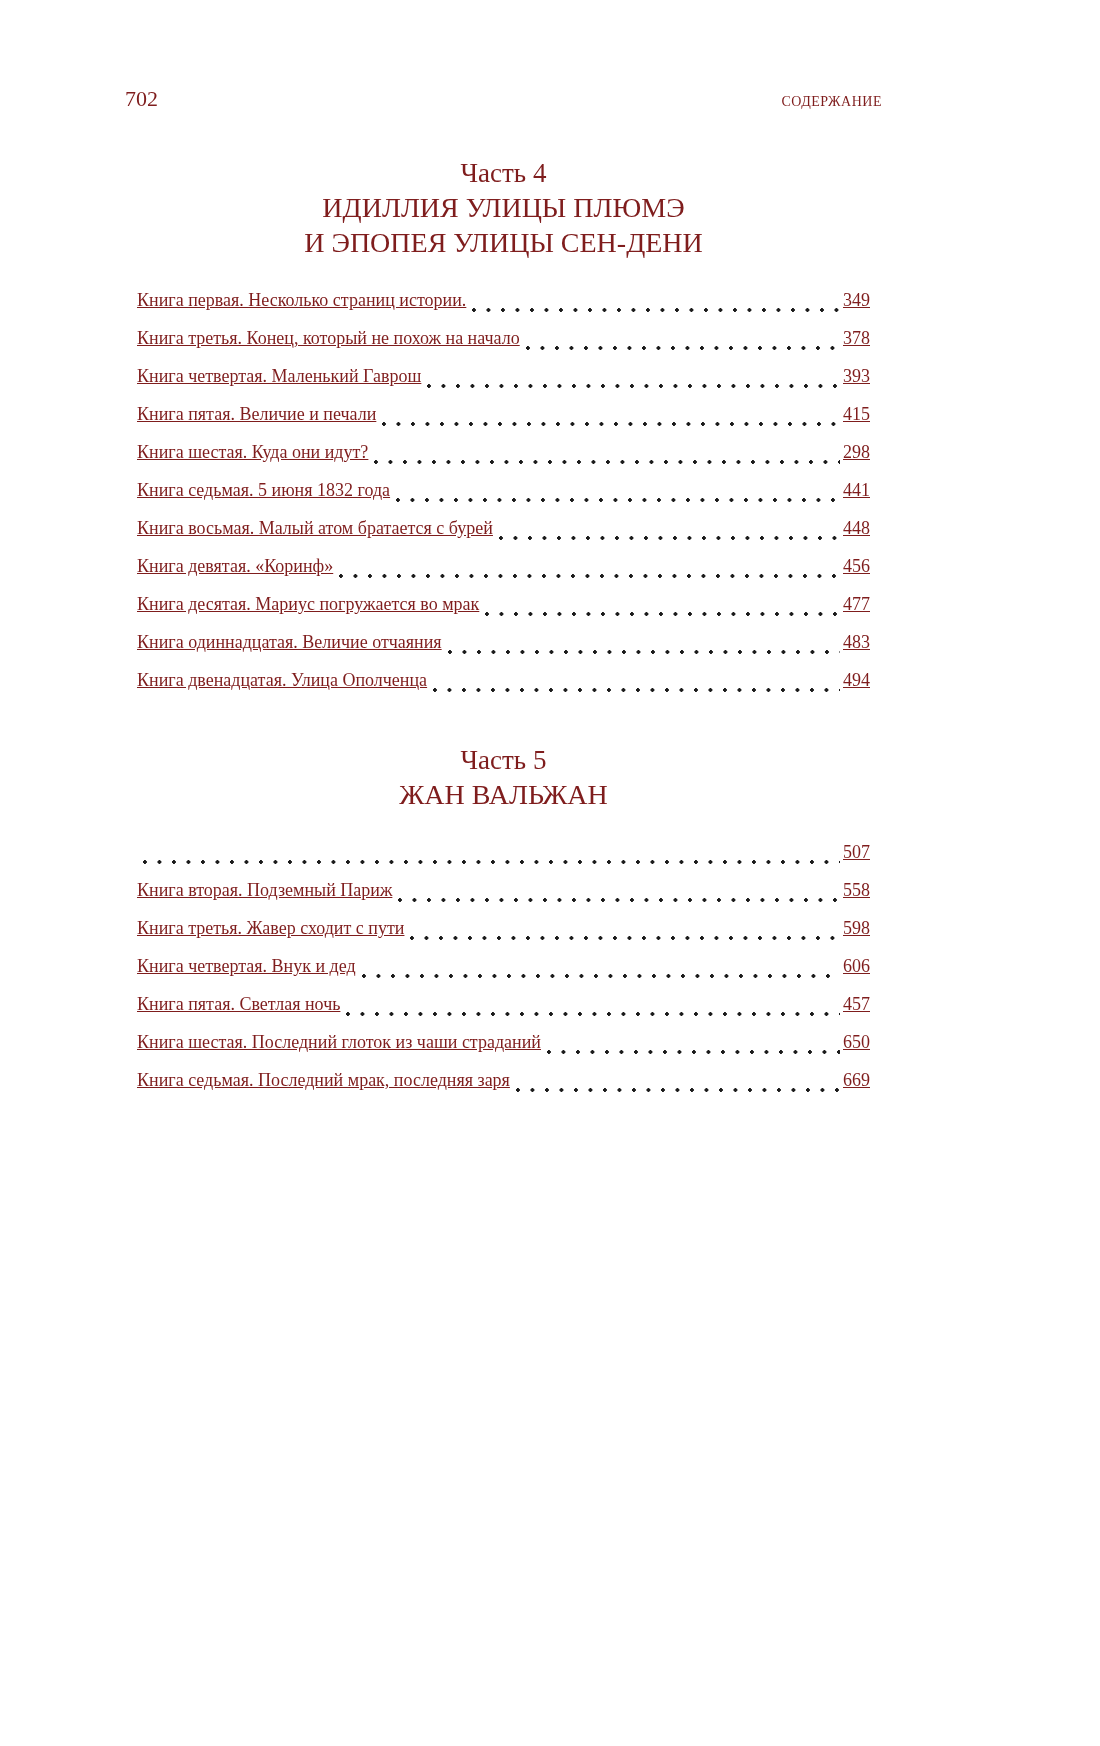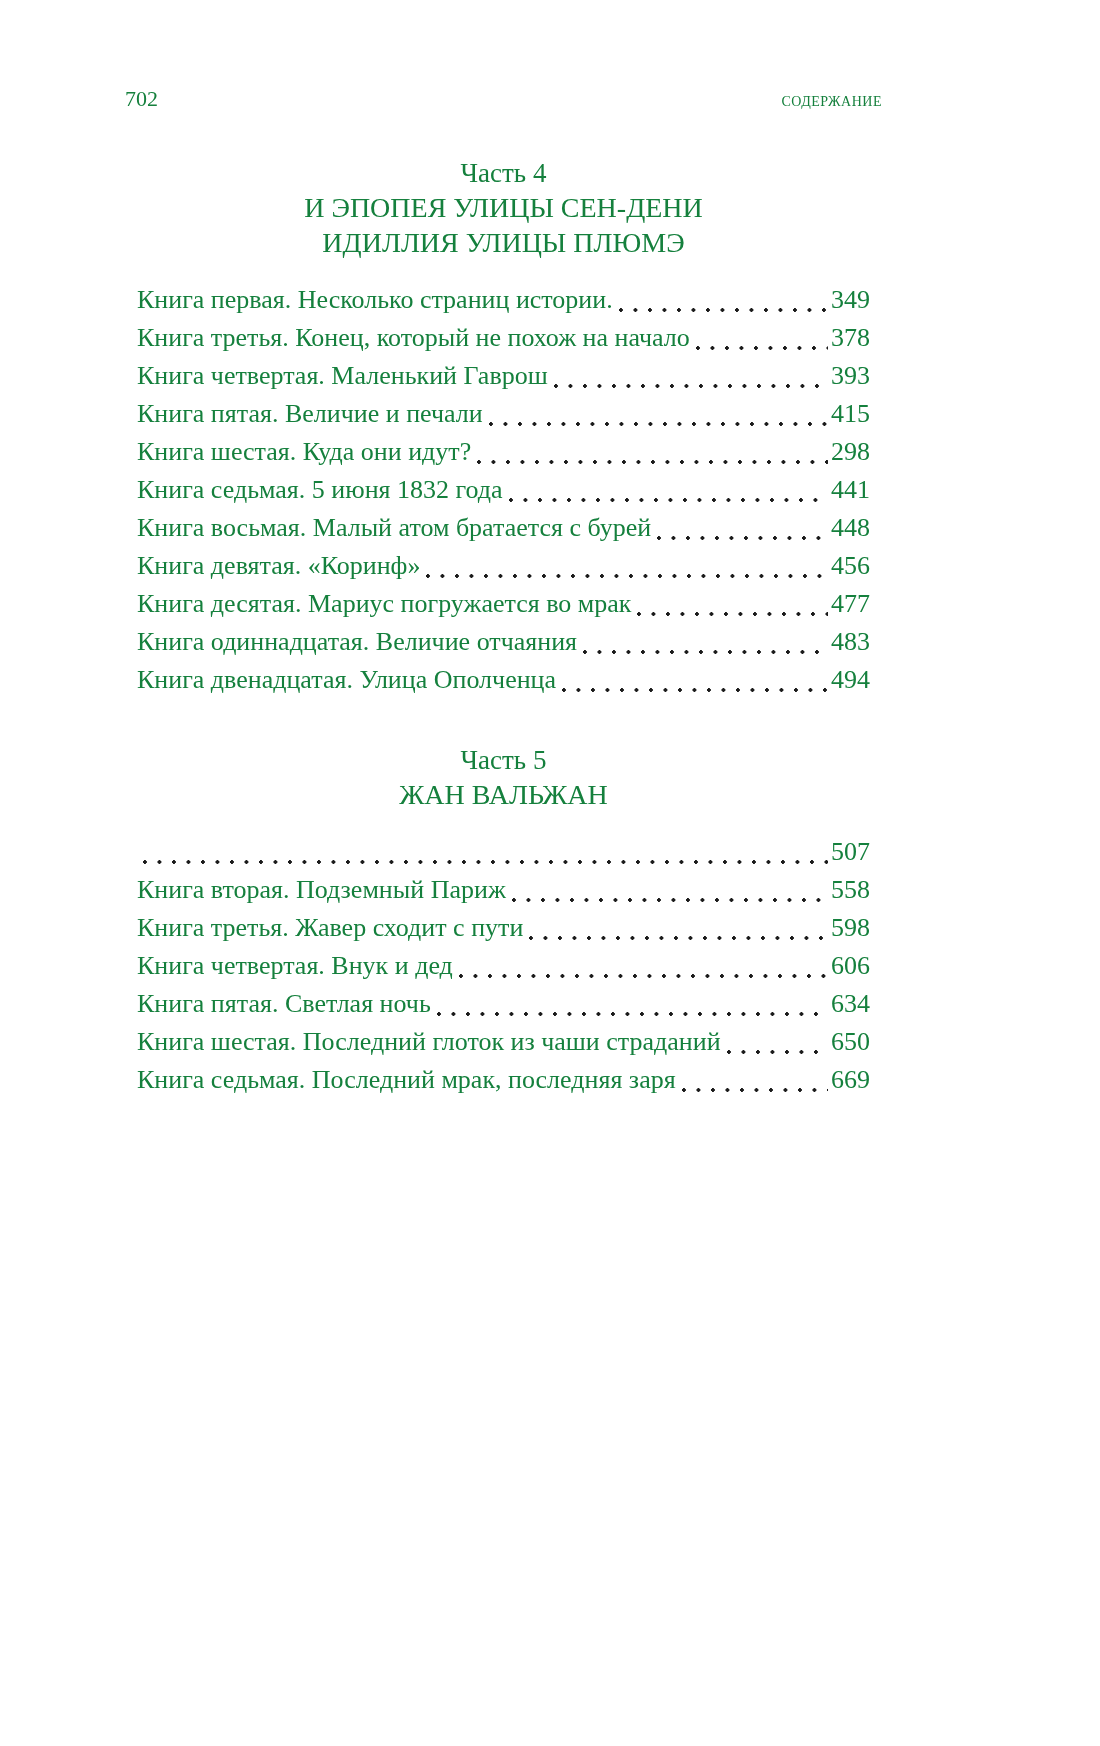--- a/index.html
+++ b/index.html
@@ -5,21 +5,21 @@
   html, body {
     margin: 0;
     padding: 0;
     background: #ffffff;
   }
   .page {
     position: relative;
     width: 1100px;
     height: 1746px;
     background: #ffffff;
-    color: #15803d;
+    color: #7f1d1d;
     font-family: "Liberation Serif", "DejaVu Serif", serif;
     overflow: hidden;
     box-sizing: border-box;
   }
   .content {
     position: absolute;
     left: 125px;
     top: 0;
     width: 757px;
   }
@@ -45,23 +45,24 @@
   .part-title-line {
     font-size: 28px;
     line-height: 35px;
   }
   .toc-list {
     margin-top: 21px;
   }
   .toc-row {
     display: flex;
     align-items: flex-end;
-    font-size: 26px;
+    font-size: 18px;
     line-height: 38px;
     white-space: nowrap;
+    text-decoration: underline;
   }
   .toc-title {
     flex: 0 0 auto;
   }
   .leader {
     flex: 1 1 auto;
     align-self: flex-end;
     height: 4px;
     margin: 0 3px 7px 6px;
     background-image: radial-gradient(circle at 2px 2px, #1b1b1b 1.7px, rgba(0,0,0,0) 1.9px);
@@ -84,22 +85,22 @@
     <div class="running-head">
       <span class="head-folio">702</span>
       <span class="head-title">СОДЕРЖАНИЕ</span>
     </div>
 
     <div id="sections-root">
   <div class="section-block">
     <div class="part-heading">
       <div class="part-label">Часть 4</div>
       <div class="part-title">
+              <div class="part-title-line">ИДИЛЛИЯ УЛИЦЫ ПЛЮМЭ</div>
               <div class="part-title-line">И ЭПОПЕЯ УЛИЦЫ СЕН-ДЕНИ</div>
-              <div class="part-title-line">ИДИЛЛИЯ УЛИЦЫ ПЛЮМЭ</div>
             </div>
     </div>
     <div class="toc-list">
   <div class="toc-row">
     <span class="toc-title">Книга первая. Несколько страниц истории.</span>
     <span class="leader"></span>
     <span class="toc-page">349</span>
   </div>
 
 
@@ -192,21 +193,21 @@
 
   <div class="toc-row">
     <span class="toc-title">Книга четвертая. Внук и дед</span>
     <span class="leader"></span>
     <span class="toc-page">606</span>
   </div>
 
   <div class="toc-row">
     <span class="toc-title">Книга пятая. Светлая ночь</span>
     <span class="leader"></span>
-    <span class="toc-page">634</span>
+    <span class="toc-page">457</span>
   </div>
 
   <div class="toc-row">
     <span class="toc-title">Книга шестая. Последний глоток из чаши страданий</span>
     <span class="leader"></span>
     <span class="toc-page">650</span>
   </div>
 
   <div class="toc-row">
     <span class="toc-title">Книга седьмая. Последний мрак,  последняя заря</span>

